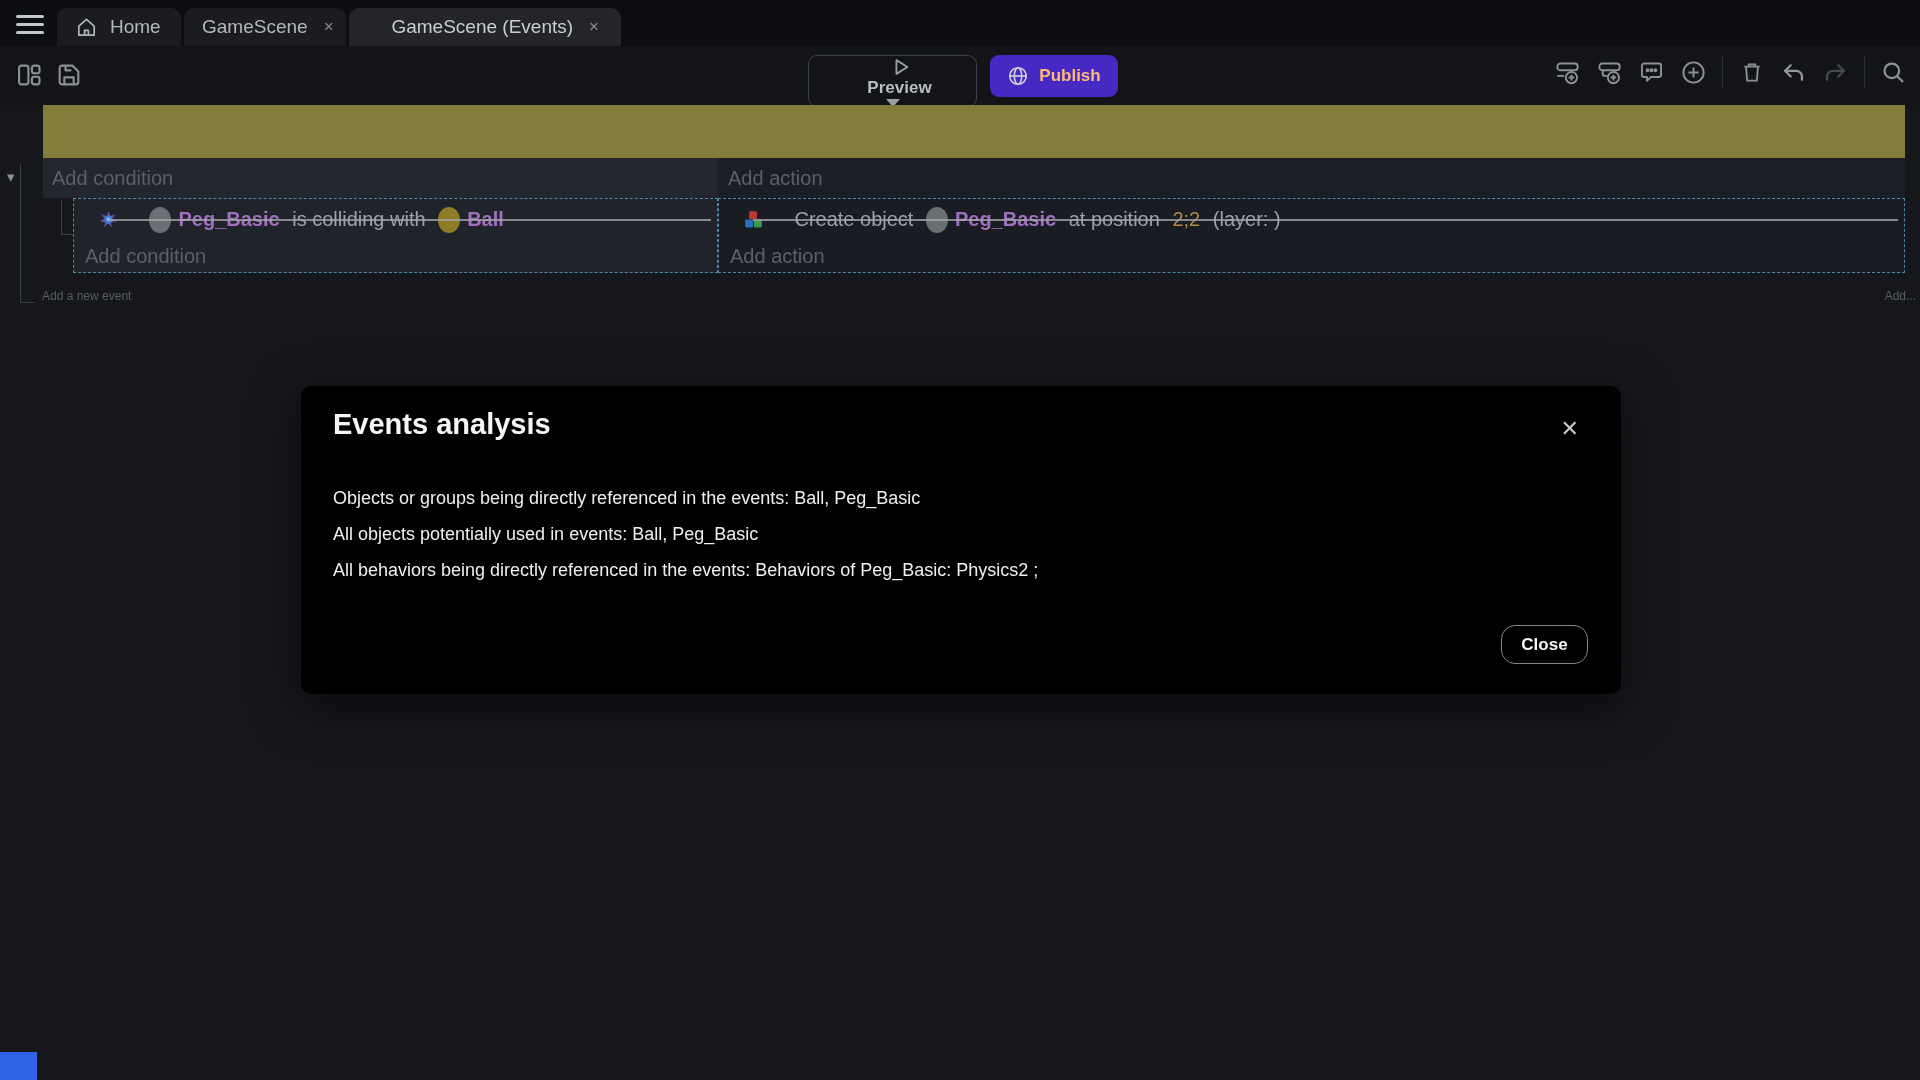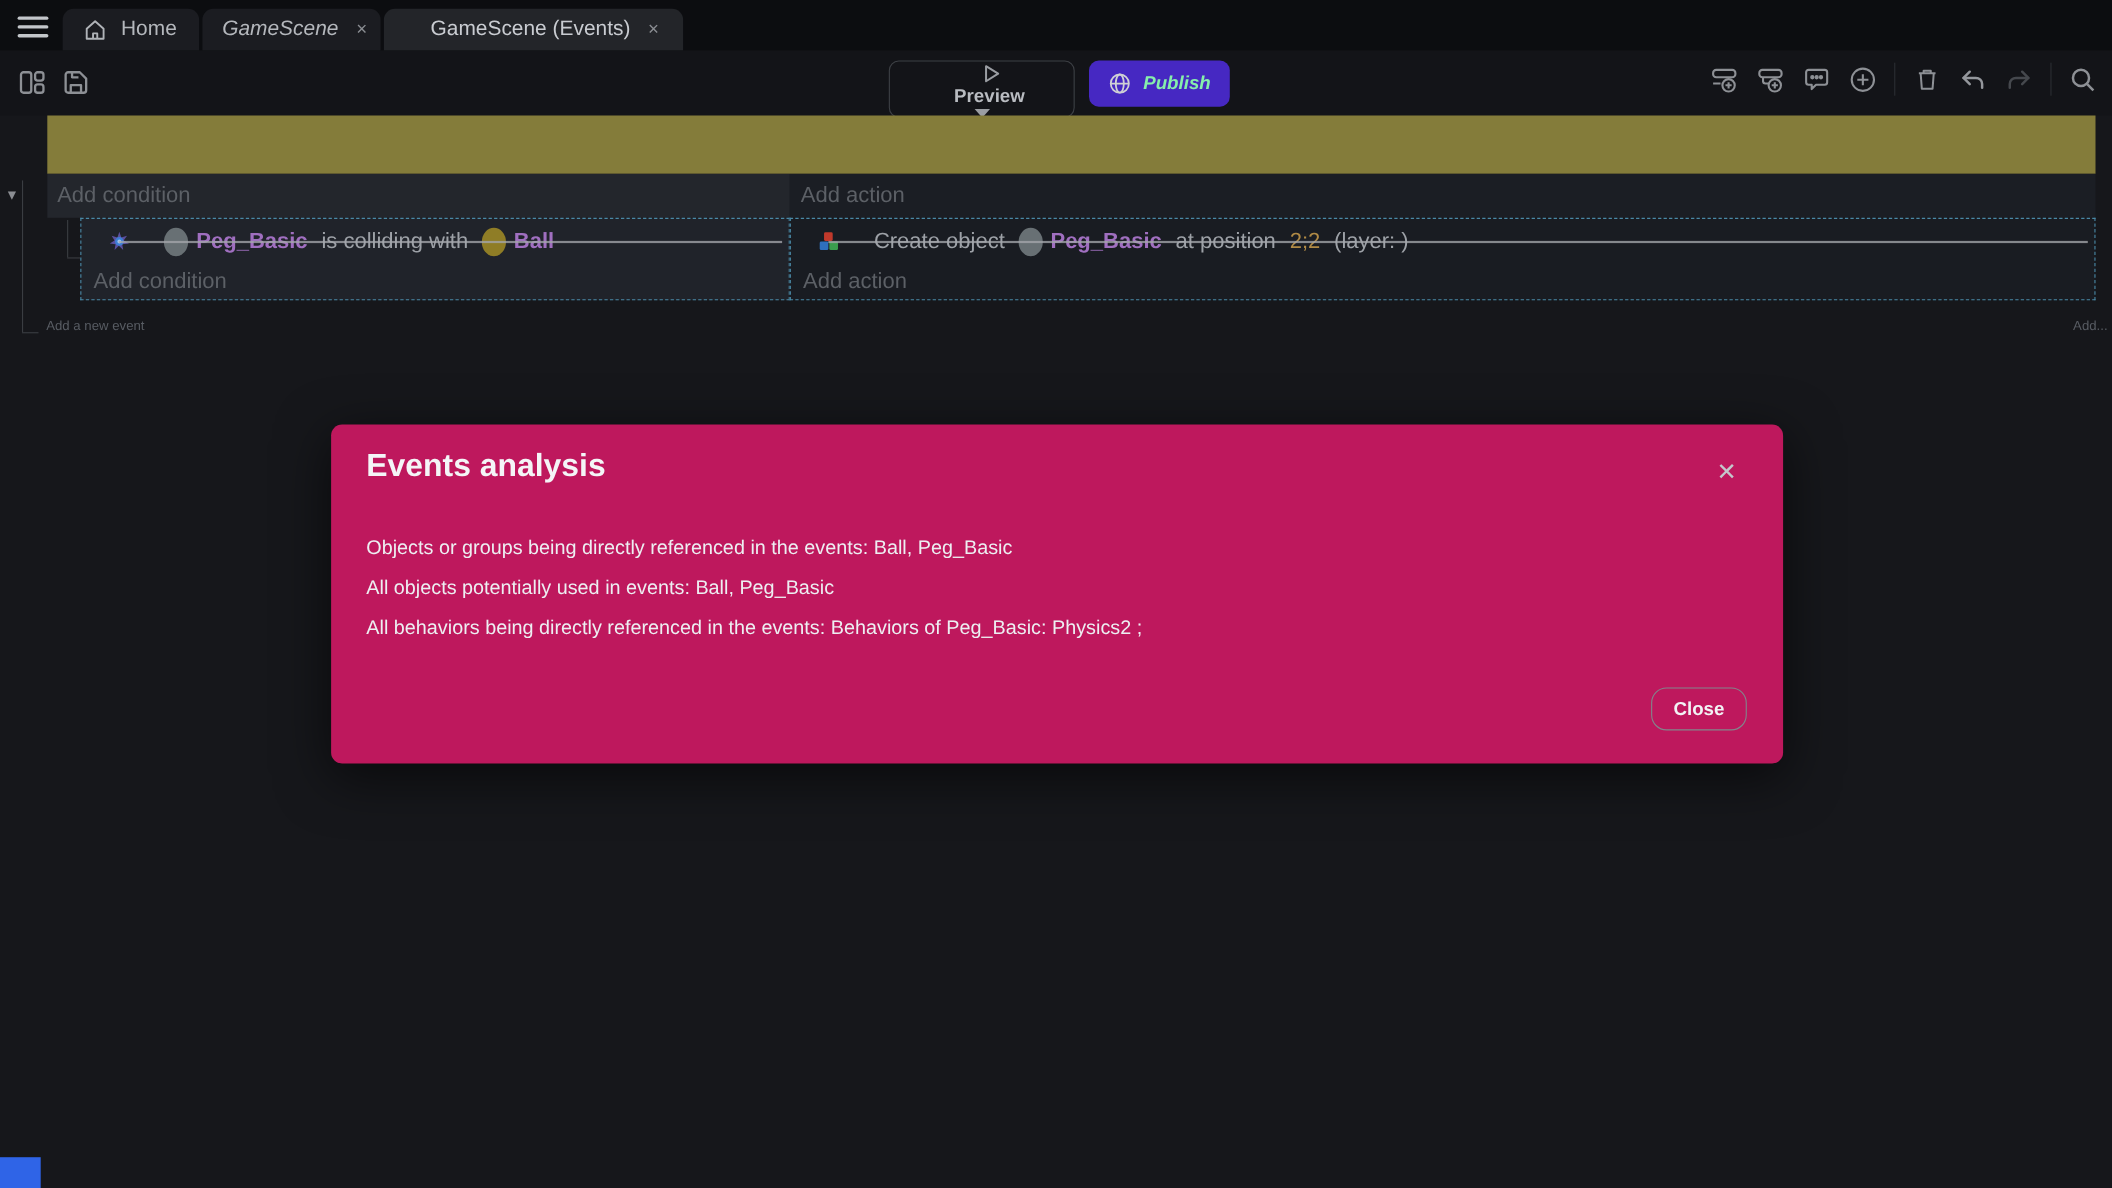--- a/index.html
+++ b/index.html
@@ -10,36 +10,36 @@
   
   .tabbar { position:absolute; left:0; top:0; width:1920px; height:46px; background:#0c0d10; }
   .hamburger { position:absolute; left:10px; top:9px; width:40px; height:30px; display:flex;
                flex-direction:column; justify-content:center; gap:5px; padding:0 6px; cursor:pointer; }
   .hamburger i { display:block; height:3px; border-radius:2px; background:#c3c6ca; }
   .tab { position:absolute; top:8px; height:38px; border-radius:10px 10px 0 0; background:#1b1c21;
          display:flex; align-items:center; gap:12px; padding:0 18px; color:#b4b7bc; font-size:19px; }
   .tab.active { background:#232529; color:#c9ccd1; }
   .tab .close { font-size:17px; color:#8a8d92; padding:2px 4px; }
   .tab-home { left:57px; width:124px; }
-  .tab-scene { left:184px; width:162px;font-style:italic; }
+  .tab-scene { left:184px; width:162px; }
   .tab-events { left:349px; width:272px;justify-content:flex-end; }
 
   
   .toolbar { position:absolute; left:0; top:46px; width:1920px; height:59px; background:#131418; }
   .tool-ic { width:30px; height:30px; display:flex; align-items:center; justify-content:center; }
   .tb-left { position:absolute; left:14px; top:14px; display:flex; gap:10px; }
   .btn-preview { position:absolute; left:808px; top:9px; width:169px; height:52px;
                  border:1px solid #3d4045; border-radius:9px; display:flex; align-items:center;
                  color:#b9bcc1;flex-direction:column; }
   .btn-preview .lbl { font-weight:bold; font-size:17px; margin-left:14px; }
   .btn-preview .sep { width:1px; height:100%; background:#3d4045; margin-left:16px; }
   .btn-preview .caret { width:40px; display:flex; align-items:center; justify-content:center; }
   .btn-publish { position:absolute; left:990px; top:9px; width:128px; height:42px; background:#4628c2;
                  border-radius:9px; display:flex; align-items:center; justify-content:center; gap:10px;
-                 color:#86efac; font-weight:bold; font-size:17px;font-style:italic; }
+                 color:#fdba74; font-weight:bold; font-size:17px; }
   .tb-right { position:absolute; right:13px; top:11px; display:flex; align-items:center; gap:15px; }
   .tb-right .vsep { width:1px; height:30px; background:#2b2e33; }
   .ic26 { width:27px; height:27px; display:flex; align-items:center; justify-content:center; }
 
   
   .tree-caret { position:absolute; left:7px; top:168px; color:#8b8e93; font-size:15px; }
   .tline-v { position:absolute; background:#3a3d42; width:1px; }
   .tline-h { position:absolute; background:#3a3d42; height:1px; }
   .yellow-row { position:absolute; left:43px; top:105px; width:1862px; height:53px; background:#847c3a; }
   .hdr-cond { position:absolute; left:43px; top:158px; width:675px; height:40px; background:#23262c;
@@ -56,21 +56,21 @@
                   background:rgba(164,167,172,.78); width:calc(100% - 40px); pointer-events:none; }
   .erow2 { height:33px; display:flex; align-items:center; padding-left:11px; }
   .obj { color:#a06fc0; font-weight:bold; }
   .num { color:#b08a45; }
   .circle { display:inline-block; width:22px; height:26px; border-radius:50%; }
   .circle.gray { background:#687074; }
   .circle.ball { background:#8f7d26; }
   .foot-add { position:absolute; top:289px; font-size:12px; color:#585c63; }
 
   
-  .modal { position:absolute; left:301px; top:386px; width:1320px; height:308px; background:#be185d;
+  .modal { position:absolute; left:301px; top:386px; width:1320px; height:308px; background:#000000;
            border-radius:10px; box-shadow:0 12px 48px rgba(0,0,0,.6); }
   .modal-title { position:absolute; left:32px; top:22px; font-size:29px; font-weight:bold; color:#f4f5f7; }
   .modal-x { position:absolute; right:38px; top:26px; font-size:22px; color:#c4c7cc; padding:4px; }
   .modal-body { position:absolute; left:32px; top:94px; font-size:18px; color:#edeff2; line-height:36px; }
   .btn-close { position:absolute; right:33px; bottom:30px; width:87px; height:39px;
                border:1.5px solid #82858b; border-radius:14px; background:transparent;
                display:flex; align-items:center; justify-content:center;
                color:#f2f3f5; font-weight:bold; font-size:17px; }
 
   .badge-blue { position:absolute; left:0; top:1052px; width:37px; height:28px; background:#2f64e7; }

